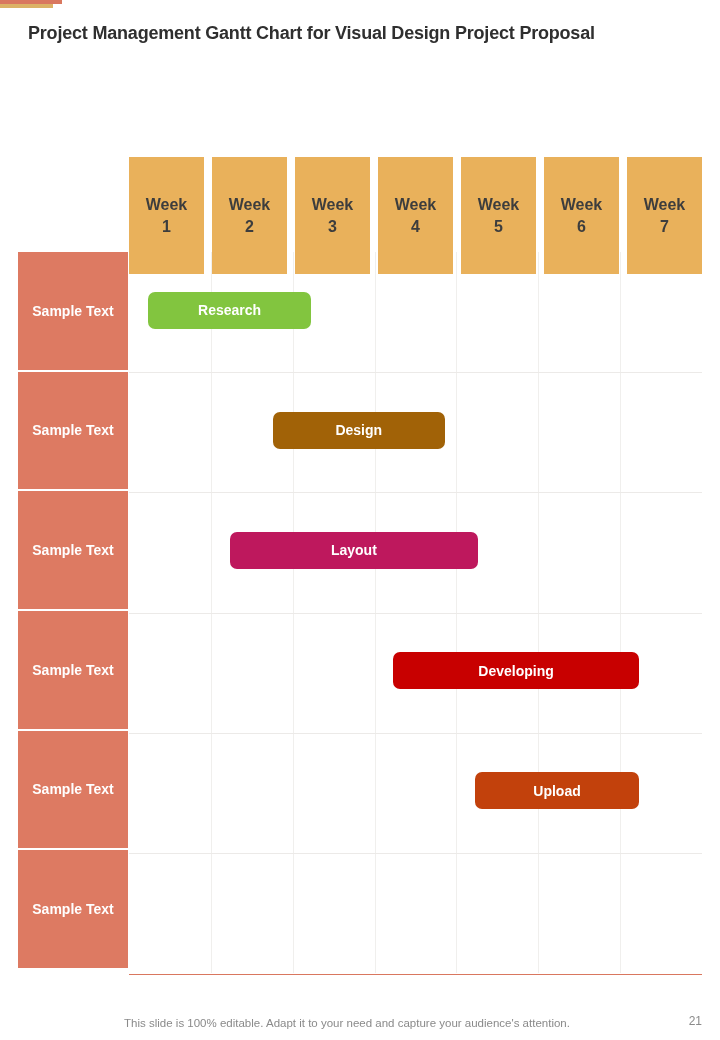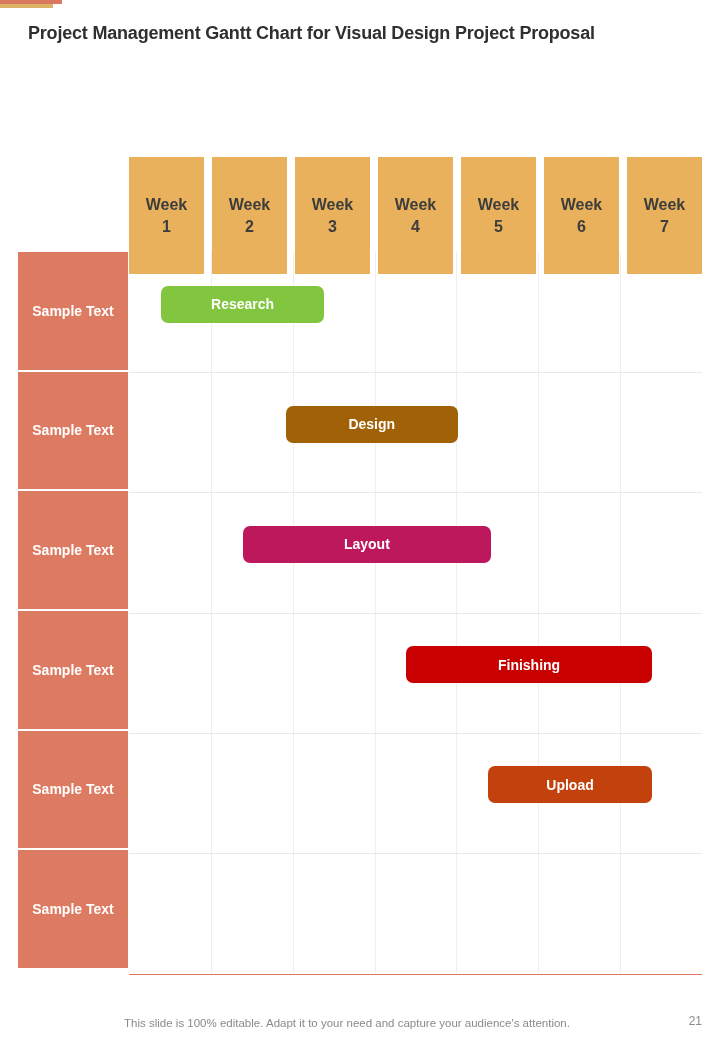--- a/index.html
+++ b/index.html
@@ -141,24 +141,23 @@
     text-align: center;
     line-height: 1.3;
     padding: 0 6px;
     box-sizing: border-box;
   }
 
   
   .bars-layer {
     position: absolute;
     left: 111px;
-    top: 111px;
+    top: 117px;
     width: 573px;
     height: 721px;
-    margin-left: 13px;
   }
   .task-bar {
     position: absolute;
     height: 37px;
     border-radius: 7px;
     color: #ffffff;
     font-size: 14px;
     font-weight: bold;
     display: flex;
     align-items: center;
@@ -271,21 +270,21 @@
       <div class="task-bar" style="background: rgb(130, 197, 63); left: 3.3%; width: 28.5%; top: calc(8.33333% - 18.5px);">
         <span>Research</span>
       </div>
       <div class="task-bar" style="background: #a16207; left: 25.1%; width: 30%; top: calc(25% - 18.5px);">
         <span>Design</span>
       </div>
       <div class="task-bar" style="background: #be185d; left: 17.6%; width: 43.3%; top: calc(41.6667% - 18.5px);">
         <span>Layout</span>
       </div>
       <div class="task-bar" style="background: rgb(200, 0, 0); left: 46.1%; width: 42.9%; top: calc(58.3333% - 18.5px);">
-        <span>Finishing</span>
+        <span>Developing</span>
       </div>
       <div class="task-bar" style="background: #c2410c; left: 60.4%; width: 28.6%; top: calc(75% - 18.5px);">
         <span>Upload</span>
       </div>
     </div>
 
 </div>
 
 <div class="footer-note">This slide is 100% editable. Adapt it to your need and capture your audience's attention.</div>
 <div class="page-number">21</div>

